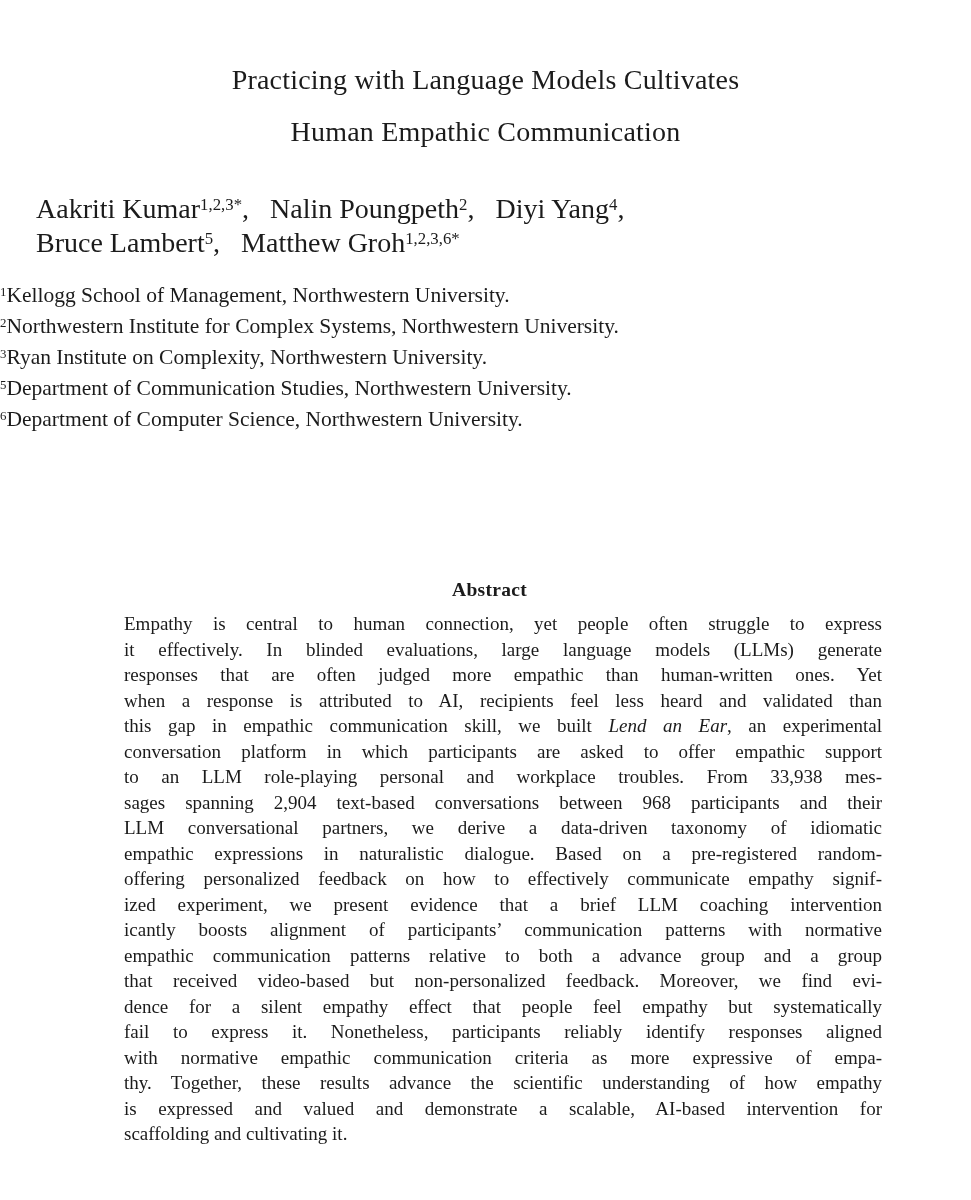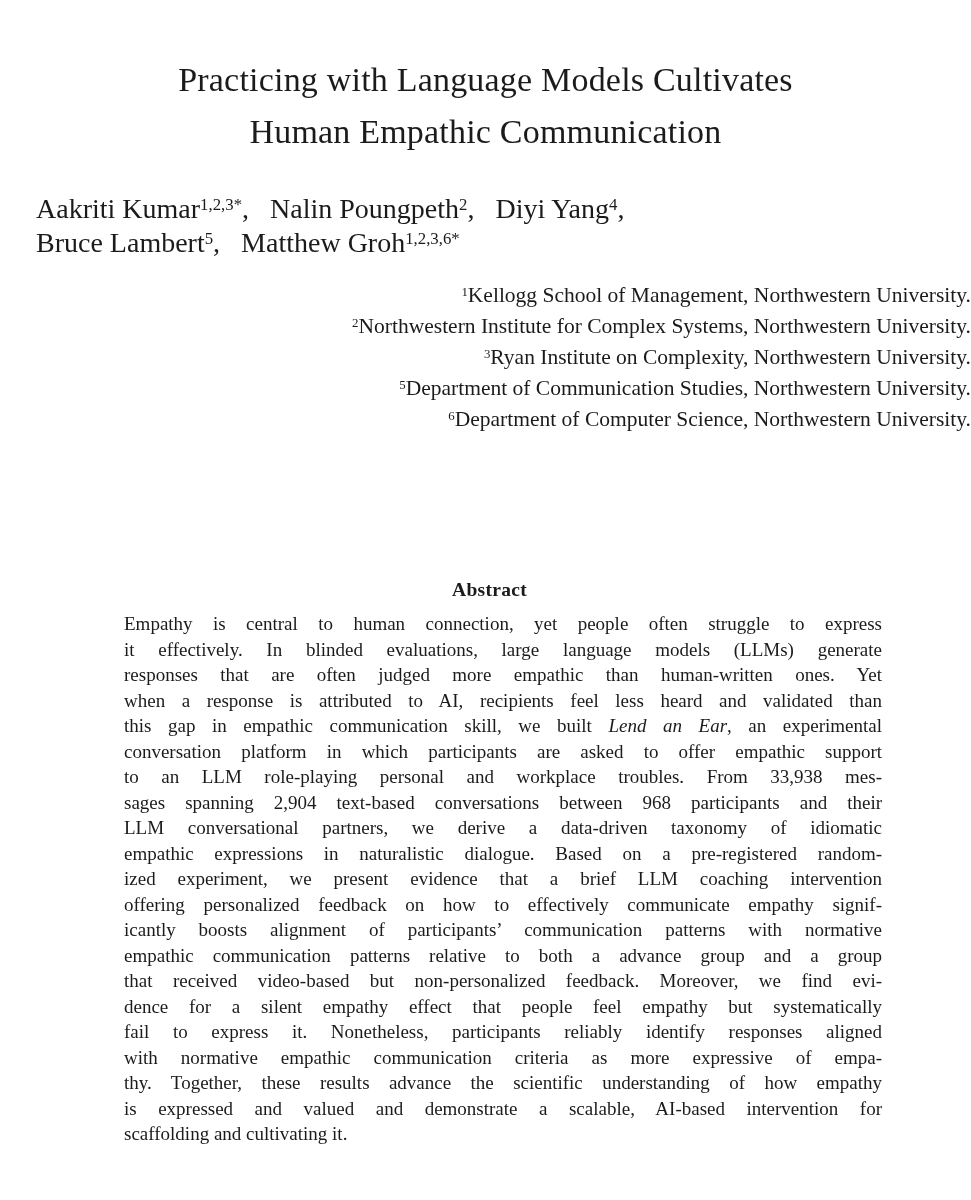--- a/index.html
+++ b/index.html
@@ -17,21 +17,21 @@
     width: 971px;
     height: 1200px;
     background: #ffffff;
   }
   .title {
     position: absolute;
     top: 54px;
     left: 0;
     width: 100%;
     text-align: center;
-    font-size: 34px;
+    font-size: 28px;
     font-weight: 400;
     line-height: 52px;
     margin: 0;
     letter-spacing: 0.2px;
   }
   .authors {
     position: absolute;
     top: 192px;
     left: 0;
     width: 100%;
@@ -44,21 +44,21 @@
     line-height: 0;
     vertical-align: baseline;
     position: relative;
     top: -0.45em;
   }
   .affiliations {
     position: absolute;
     top: 280px;
     left: 0;
     width: 100%;
-    text-align: right;
+    text-align: left;
     font-size: 21.5px;
     line-height: 31px;
   }
   .abstract-heading {
     position: absolute;
     top: 579px;
     left: 4px;
     width: 100%;
     text-align: center;
     font-size: 19.5px;
@@ -115,22 +115,22 @@
       <div class="abs-line">Empathy is central to human connection, yet people often struggle to express</div>
       <div class="abs-line">it effectively. In blinded evaluations, large language models (LLMs) generate</div>
       <div class="abs-line">responses that are often judged more empathic than human-written ones. Yet</div>
       <div class="abs-line">when a response is attributed to AI, recipients feel less heard and validated than</div>
       <div class="abs-line">this gap in empathic communication skill, we built <em>Lend an Ear</em>, an experimental</div>
       <div class="abs-line">conversation platform in which participants are asked to offer empathic support</div>
       <div class="abs-line">to an LLM role-playing personal and workplace troubles. From 33,938 mes-</div>
       <div class="abs-line">sages spanning 2,904 text-based conversations between 968 participants and their</div>
       <div class="abs-line">LLM conversational partners, we derive a data-driven taxonomy of idiomatic</div>
       <div class="abs-line">empathic expressions in naturalistic dialogue. Based on a pre-registered random-</div>
+      <div class="abs-line">offering personalized feedback on how to effectively communicate empathy signif-</div>
       <div class="abs-line">ized experiment, we present evidence that a brief LLM coaching intervention</div>
-      <div class="abs-line">offering personalized feedback on how to effectively communicate empathy signif-</div>
       <div class="abs-line">icantly boosts alignment of participants’ communication patterns with normative</div>
       <div class="abs-line">empathic communication patterns relative to both a advance group and a group</div>
       <div class="abs-line">that received video-based but non-personalized feedback. Moreover, we find evi-</div>
       <div class="abs-line">dence for a silent empathy effect that people feel empathy but systematically</div>
       <div class="abs-line">fail to express it. Nonetheless, participants reliably identify responses aligned</div>
       <div class="abs-line">with normative empathic communication criteria as more expressive of empa-</div>
       <div class="abs-line">thy. Together, these results advance the scientific understanding of how empathy</div>
       <div class="abs-line">is expressed and valued and demonstrate a scalable, AI-based intervention for</div>
       <div class="abs-line last">scaffolding and cultivating it.</div>
     </div>

